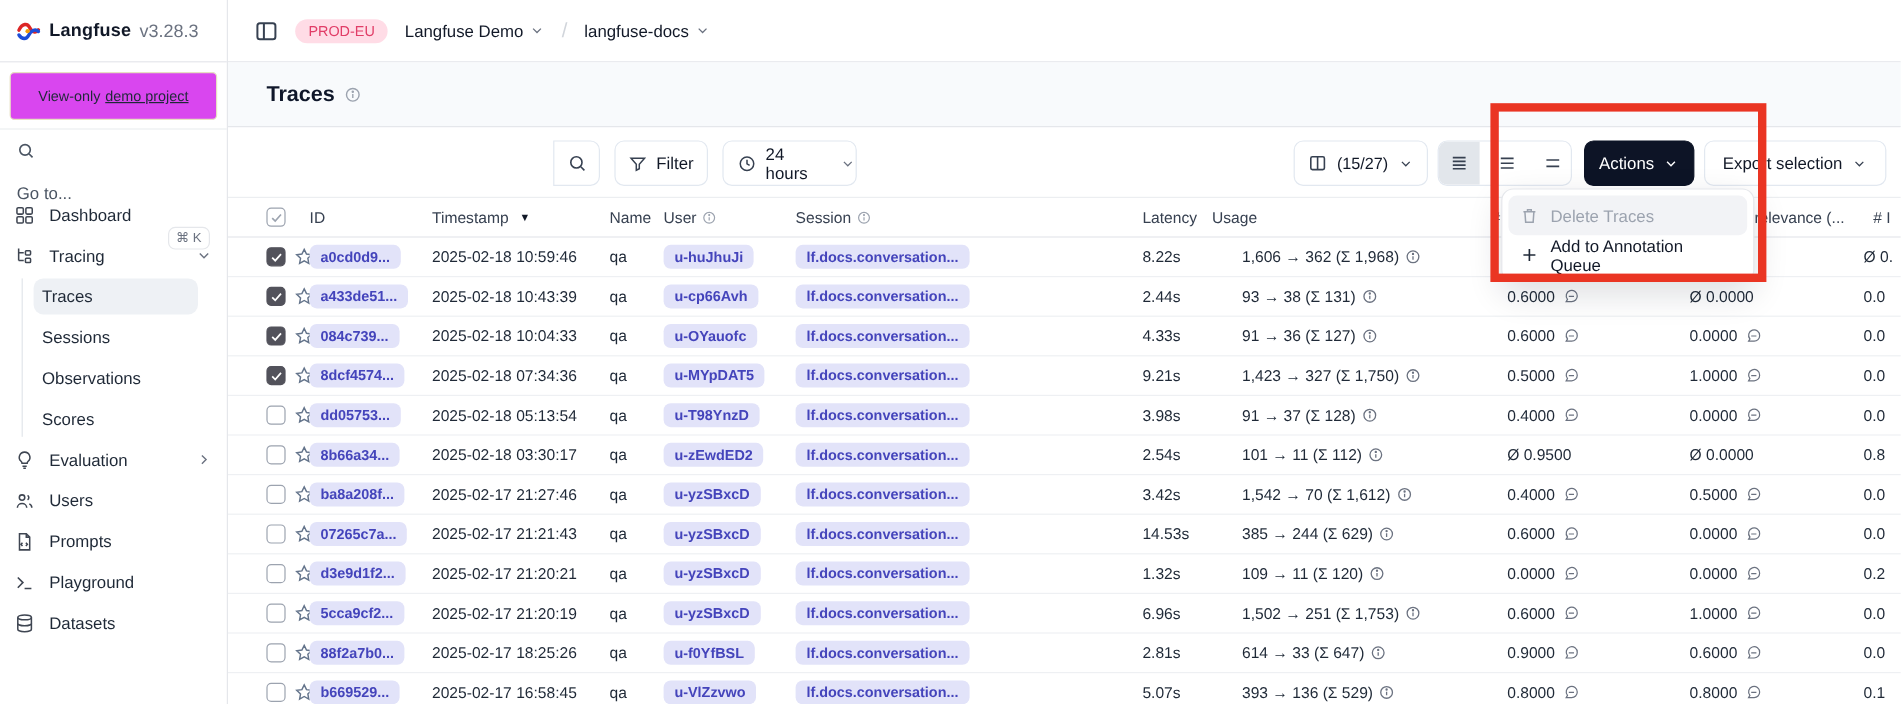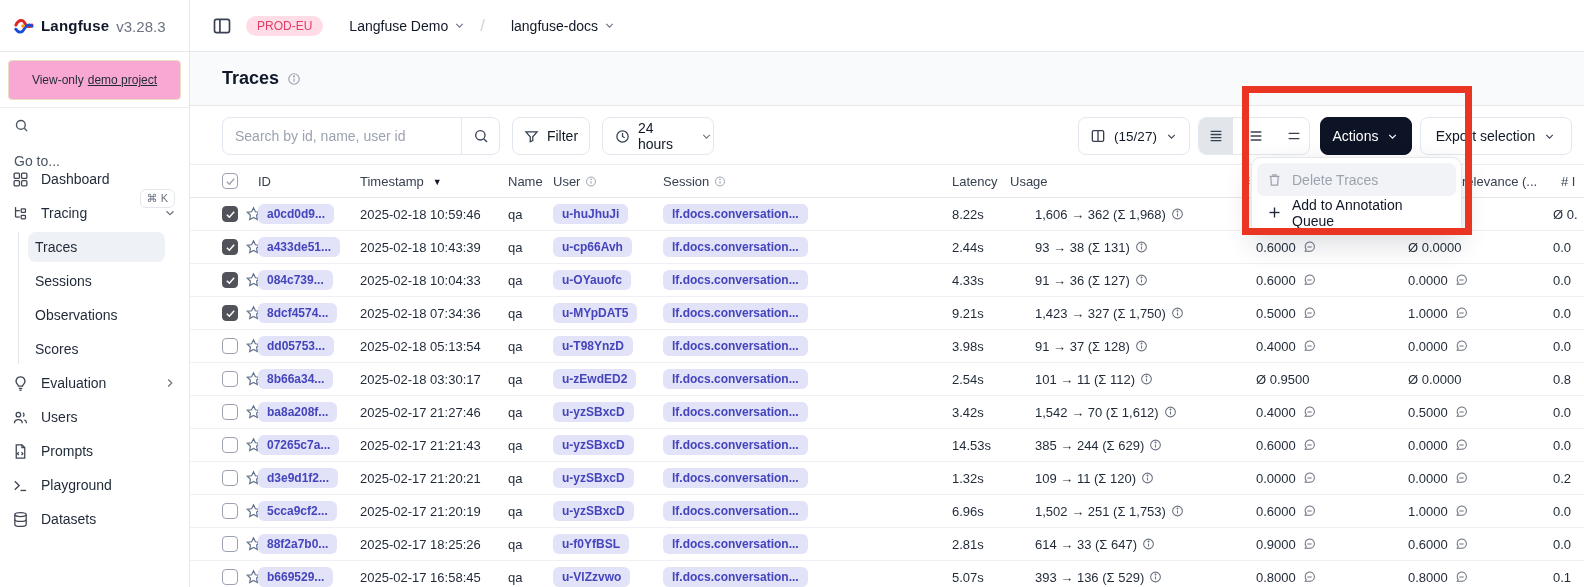--- a/index.html
+++ b/index.html
@@ -8,21 +8,21 @@
   .app { position:relative; width:1584px; height:587px; }
 
   
   .sidebar { position:absolute; left:0; top:0; width:190px; height:587px;
     border-right:1px solid #e5e7eb; background:#fff; }
   .logo-row { height:52px; display:flex; align-items:center; padding:0 12px;
     border-bottom:1px solid #e5e7eb; gap:7px; }
   .brand { font-weight:700; font-size:15px; letter-spacing:.2px; }
   .ver { font-size:15px; color:#6b7280; margin-top:2px; }
   .banner { position:absolute; left:8px; right:8px; top:60px; height:40px;
-    background:#f9a8d4; border:1px solid #e7e0c2; border-radius:4px;
+    background:#d946ef; border:1px solid #e7e0c2; border-radius:4px;
     display:flex; align-items:center; justify-content:center; font-size:12px; color:#1f2937; }
   .banner a { color:#1f2937; text-decoration:underline; margin-left:4px; cursor:pointer; }
   .sep { position:absolute; left:0; right:0; top:107px; border-top:1px solid #eceef1; }
   .goto { position:absolute; left:8px; right:8px; top:118px; height:36px;
     display:flex; align-items:flex-start; gap:20px; padding:0 6px; border-radius:8px;
     font-size:14px; color:#4b5563; cursor:pointer;flex-direction:column; }
   .goto kbd { margin-left:auto; font-family:"Liberation Sans",sans-serif; font-size:11px;
     color:#6b7280; border:1px solid #e5e7eb; border-radius:6px; padding:2px 6px; background:#fff; }
   .nav { position:absolute; left:0; right:0; top:162px; }
   .nav-item { height:34px; display:flex; align-items:center; gap:12px;
@@ -35,21 +35,21 @@
   .sub-item.active::before { content:""; position:absolute; left:28px; right:24px; top:2px;
     bottom:2px; background:#eef1f5; border-radius:8px; z-index:-1; }
   .sub-item { z-index:1; }
 
   
   .main { position:absolute; left:190px; top:0; width:1394px; height:587px; }
   .topbar { height:52px; border-bottom:1px solid #e5e7eb; display:flex; align-items:center;
     padding-left:22px; gap:14px; }
   .env-badge { background:#ffdce6; color:#e13d67; font-size:12px; font-weight:500;
     padding:3px 11px; border-radius:999px; }
-  .crumb { display:flex; align-items:center; gap:5px; font-size:14px; color:#111827; cursor:pointer;margin-left:12px; }
+  .crumb { display:flex; align-items:center; gap:5px; font-size:14px; color:#111827; cursor:pointer; }
   .slash { color:#d1d5db; font-size:17px; }
   .titlebar { height:54px; background:#f8fafc; border-bottom:1px solid #e5e7eb;
     display:flex; align-items:center; gap:8px; padding-left:32px; }
   .titlebar h1 { font-size:18px; font-weight:700; color:#0f172a; }
 
   
   .toolbar { position:absolute; left:0; right:0; top:117px; height:38px; }
   .tb { position:absolute; top:0; height:38px; display:flex; align-items:center;
     border:1px solid #e2e8f0; border-radius:8px; background:#fff; font-size:14px;
     color:#111827; cursor:pointer; justify-content:center; gap:8px; }
@@ -274,21 +274,20 @@
       <span class="icon">
         <svg width="14" height="14" viewBox="0 0 24 24" fill="none" stroke="#9ca3af" stroke-width="2">
             <circle cx="12" cy="12" r="9"></circle>
             <line x1="12" y1="11" x2="12" y2="16.5"></line>
             <circle cx="12" cy="7.5" r="0.8" fill="#9ca3af"></circle>
           </svg>
       </span>
     </div>
 
     <div class="toolbar">
-      <div class="tb search-input">Search by id, name, user id</div>
       <div class="tb search-btn">
         <span class="icon">
           <svg width="16" height="16" viewBox="0 0 24 24" fill="none" stroke="#374151" stroke-width="2">
               <circle cx="11" cy="11" r="7"></circle>
               <line x1="16.5" y1="16.5" x2="21" y2="21"></line>
             </svg>
         </span>
       </div>
       <div class="tb btn-filter">
         <span class="icon">

